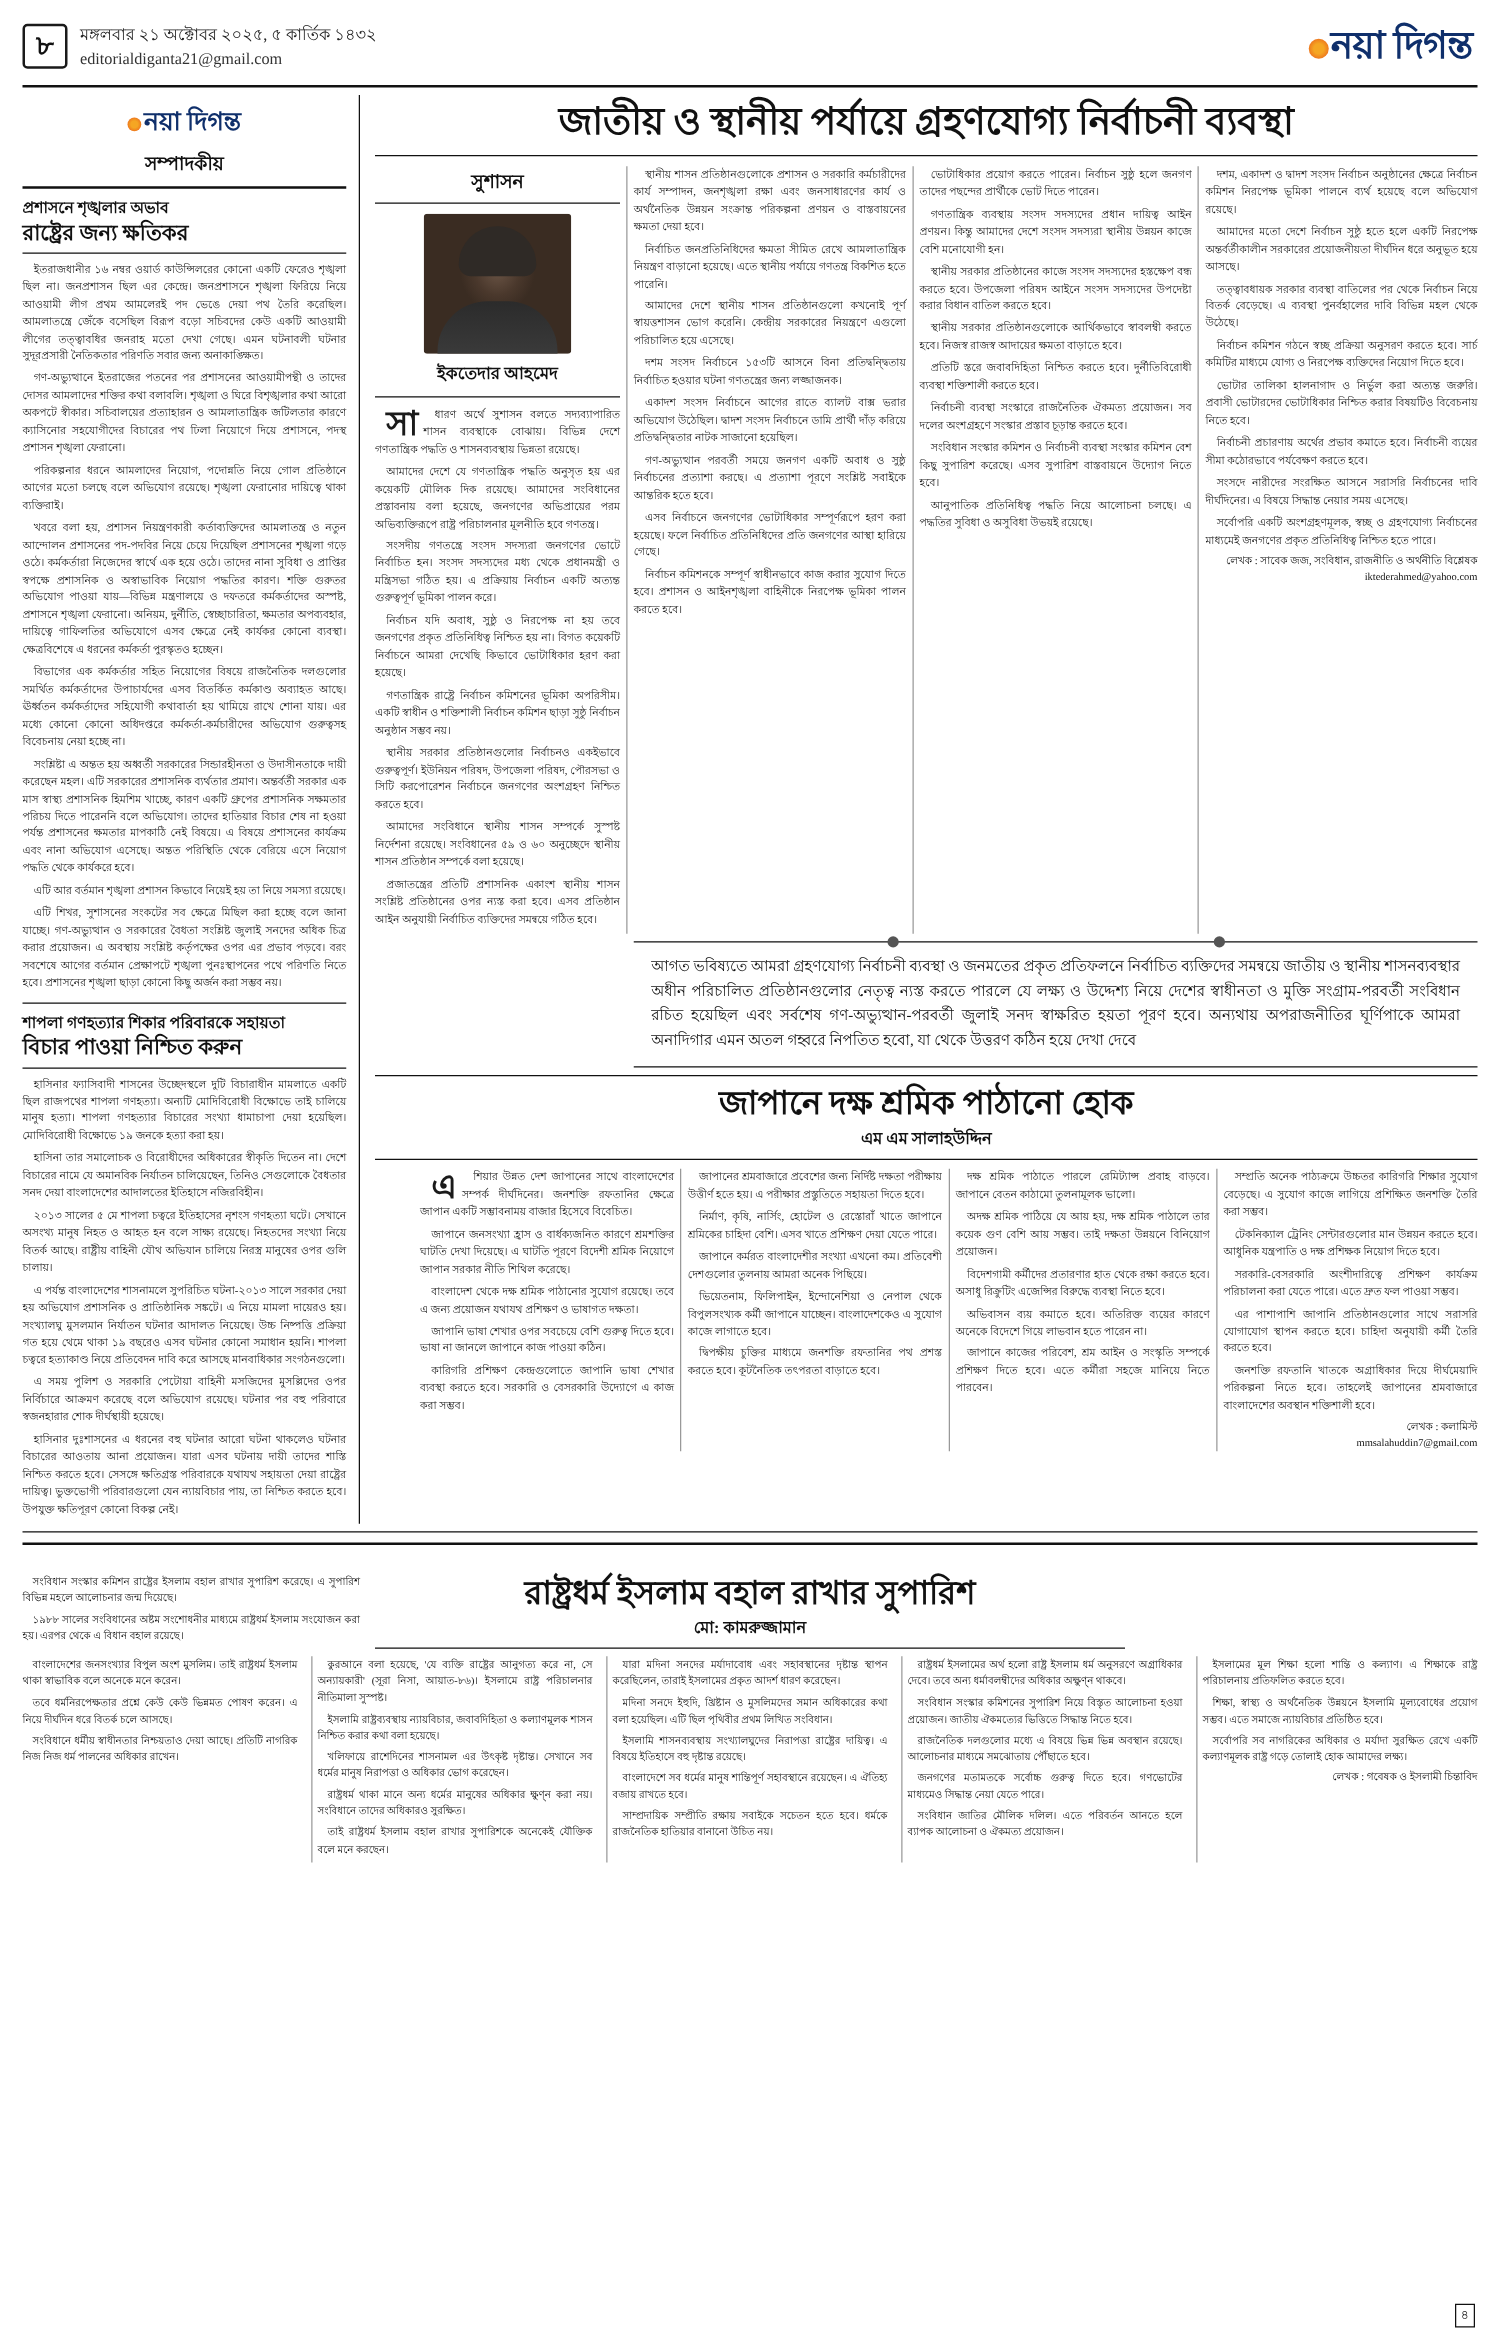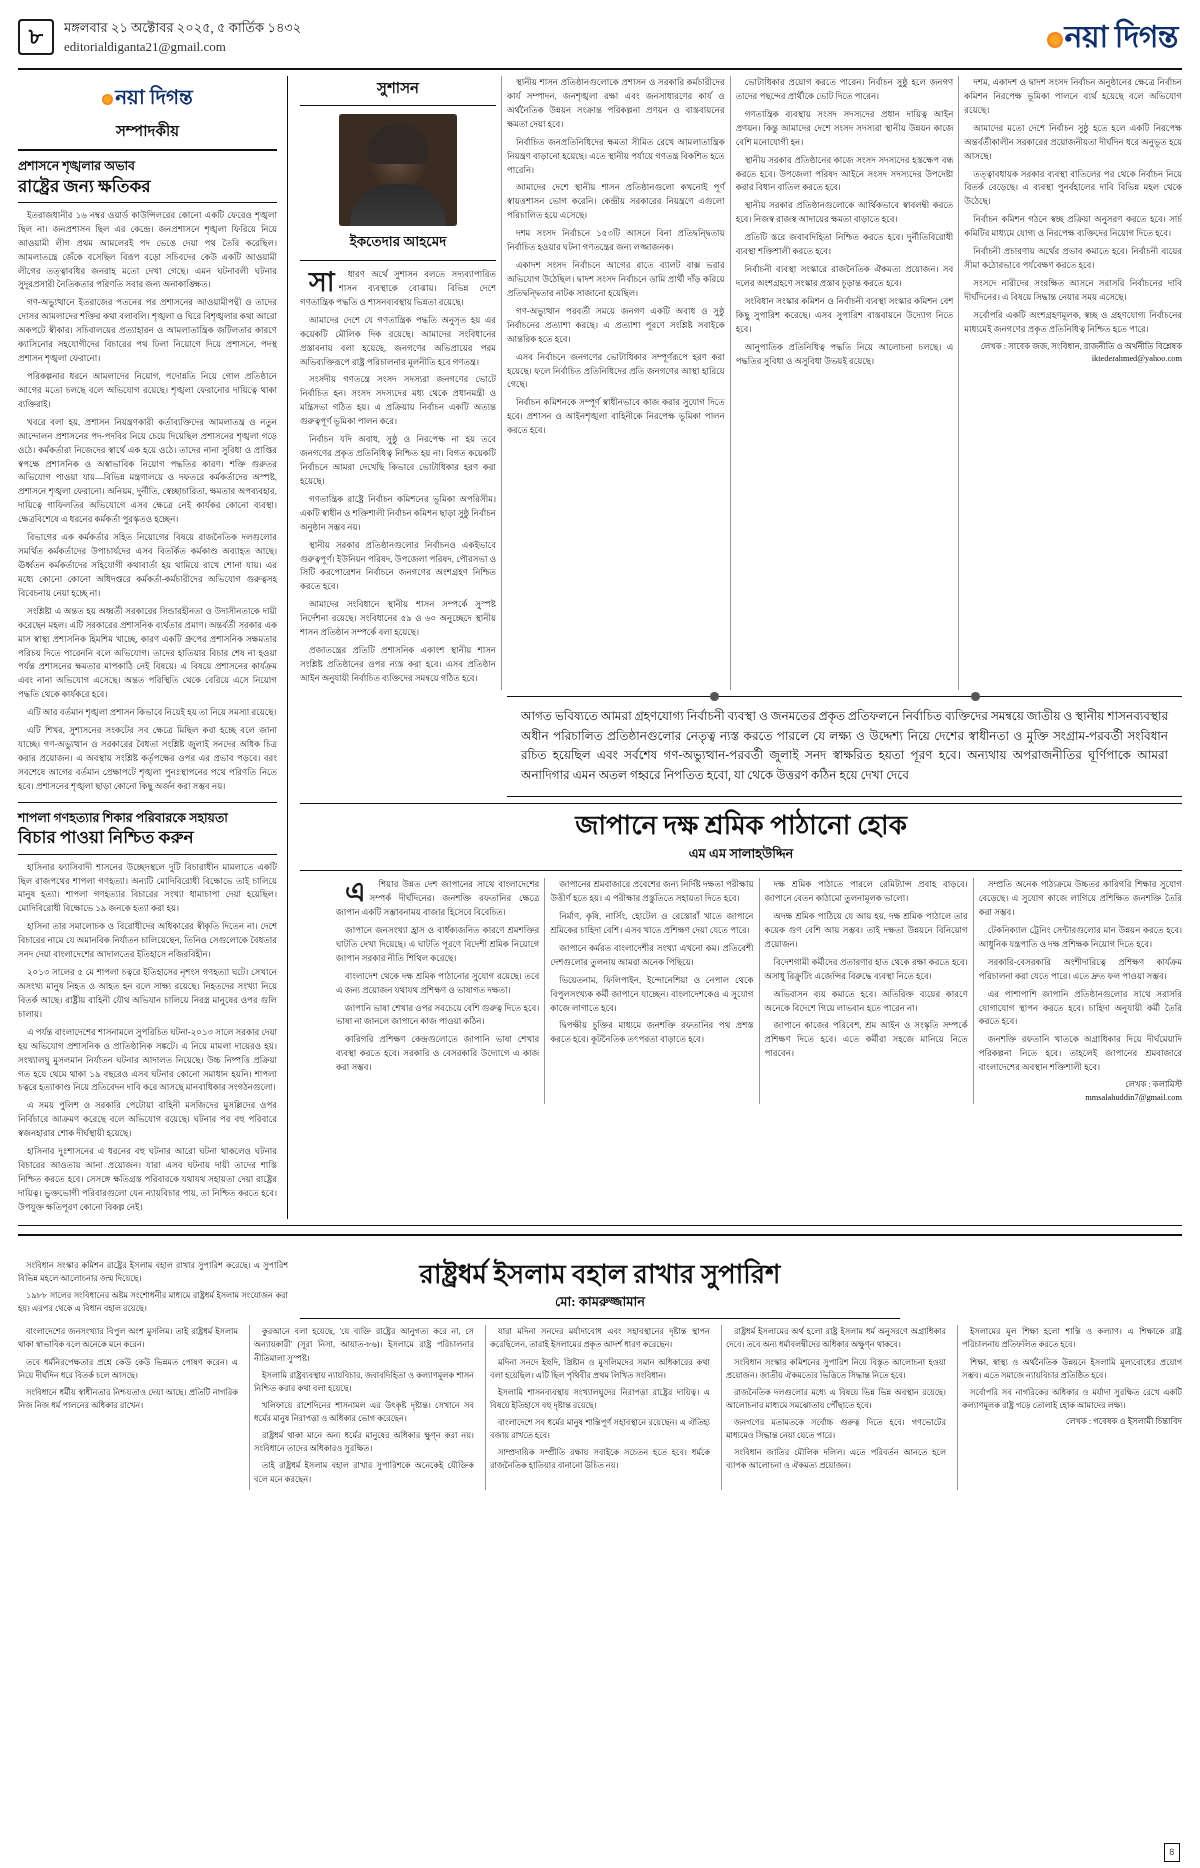--- a/index.html
+++ b/index.html
@@ -345,20 +345,21 @@
         <p>হাসিনা তার সমালোচক ও বিরোধীদের অধিকারের স্বীকৃতি দিতেন না। দেশে বিচারের নামে যে অমানবিক নির্যাতন চালিয়েছেন, তিনিও সেগুলোকে বৈধতার সনদ দেয়া বাংলাদেশের আদালতের ইতিহাসে নজিরবিহীন।</p>
         <p>২০১৩ সালের ৫ মে শাপলা চত্বরে ইতিহাসের নৃশংস গণহত্যা ঘটে। সেখানে অসংখ্য মানুষ নিহত ও আহত হন বলে সাক্ষ্য রয়েছে। নিহতদের সংখ্যা নিয়ে বিতর্ক আছে। রাষ্ট্রীয় বাহিনী যৌথ অভিযান চালিয়ে নিরস্ত্র মানুষের ওপর গুলি চালায়।</p>
         <p>এ পর্যন্ত বাংলাদেশের শাসনামলে সুপরিচিত ঘটনা-২০১৩ সালে সরকার দেয়া হয় অভিযোগ প্রশাসনিক ও প্রাতিষ্ঠানিক সঙ্কটে। এ নিয়ে মামলা দায়েরও হয়। সংখ্যালঘু মুসলমান নির্যাতন ঘটনার আদালত নিয়েছে। উচ্চ নিষ্পত্তি প্রক্রিয়া গত হয়ে থেমে থাকা ১৯ বছরেও এসব ঘটনার কোনো সমাধান হয়নি। শাপলা চত্বরে হত্যাকাণ্ড নিয়ে প্রতিবেদন দাবি করে আসছে মানবাধিকার সংগঠনগুলো।</p>
         <p>এ সময় পুলিশ ও সরকারি পেটোয়া বাহিনী মসজিদের মুসল্লিদের ওপর নির্বিচারে আক্রমণ করেছে বলে অভিযোগ রয়েছে। ঘটনার পর বহু পরিবারে স্বজনহারার শোক দীর্ঘস্থায়ী হয়েছে।</p>
         <p>হাসিনার দুঃশাসনের এ ধরনের বহু ঘটনার আরো ঘটনা থাকলেও ঘটনার বিচারের আওতায় আনা প্রয়োজন। যারা এসব ঘটনায় দায়ী তাদের শাস্তি নিশ্চিত করতে হবে। সেসঙ্গে ক্ষতিগ্রস্ত পরিবারকে যথাযথ সহায়তা দেয়া রাষ্ট্রের দায়িত্ব। ভুক্তভোগী পরিবারগুলো যেন ন্যায়বিচার পায়, তা নিশ্চিত করতে হবে। উপযুক্ত ক্ষতিপূরণ কোনো বিকল্প নেই।</p>
       </div>
     </div>
 
     <div class="col-right">
 
+      <div class="lead-title">জাতীয় ও স্থানীয় পর্যায়ে গ্রহণযোগ্য নির্বাচনী ব্যবস্থা</div>
 
       <div class="lead-grid">
 
         <div>
           <div class="kicker">সুশাসন</div>
           <div class="portrait">
               <div class="hair"></div>
             </div>
           <div class="byline-c">ইকতেদার আহমেদ</div>
           <div class="body-txt dropcap">
@@ -399,20 +400,21 @@
             <p>আনুপাতিক প্রতিনিধিত্ব পদ্ধতি নিয়ে আলোচনা চলছে। এ পদ্ধতির সুবিধা ও অসুবিধা উভয়ই রয়েছে।</p>
           </div>
         </div>
 
         <div>
           <div class="body-txt">
             <p>দশম, একাদশ ও দ্বাদশ সংসদ নির্বাচন অনুষ্ঠানের ক্ষেত্রে নির্বাচন কমিশন নিরপেক্ষ ভূমিকা পালনে ব্যর্থ হয়েছে বলে অভিযোগ রয়েছে।</p>
             <p>আমাদের মতো দেশে নির্বাচন সুষ্ঠু হতে হলে একটি নিরপেক্ষ অন্তর্বর্তীকালীন সরকারের প্রয়োজনীয়তা দীর্ঘদিন ধরে অনুভূত হয়ে আসছে।</p>
             <p>তত্ত্বাবধায়ক সরকার ব্যবস্থা বাতিলের পর থেকে নির্বাচন নিয়ে বিতর্ক বেড়েছে। এ ব্যবস্থা পুনর্বহালের দাবি বিভিন্ন মহল থেকে উঠেছে।</p>
             <p>নির্বাচন কমিশন গঠনে স্বচ্ছ প্রক্রিয়া অনুসরণ করতে হবে। সার্চ কমিটির মাধ্যমে যোগ্য ও নিরপেক্ষ ব্যক্তিদের নিয়োগ দিতে হবে।</p>
+            <p>ভোটার তালিকা হালনাগাদ ও নির্ভুল করা অত্যন্ত জরুরি। প্রবাসী ভোটারদের ভোটাধিকার নিশ্চিত করার বিষয়টিও বিবেচনায় নিতে হবে।</p>
             <p>নির্বাচনী প্রচারণায় অর্থের প্রভাব কমাতে হবে। নির্বাচনী ব্যয়ের সীমা কঠোরভাবে পর্যবেক্ষণ করতে হবে।</p>
             <p>সংসদে নারীদের সংরক্ষিত আসনে সরাসরি নির্বাচনের দাবি দীর্ঘদিনের। এ বিষয়ে সিদ্ধান্ত নেয়ার সময় এসেছে।</p>
             <p>সর্বোপরি একটি অংশগ্রহণমূলক, স্বচ্ছ ও গ্রহণযোগ্য নির্বাচনের মাধ্যমেই জনগণের প্রকৃত প্রতিনিধিত্ব নিশ্চিত হতে পারে।</p>
           </div>
           <div class="author-foot">
             <div>লেখক : সাবেক জজ, সংবিধান, রাজনীতি ও অর্থনীতি বিশ্লেষক</div>
             <div>iktederahmed@yahoo.com</div>
           </div>
         </div>
       </div>

